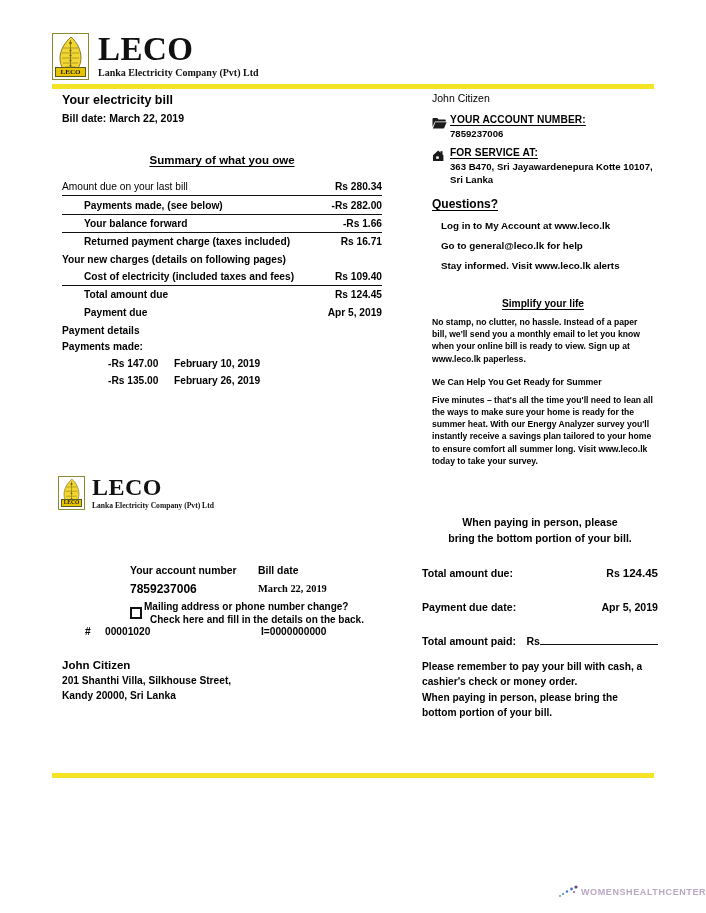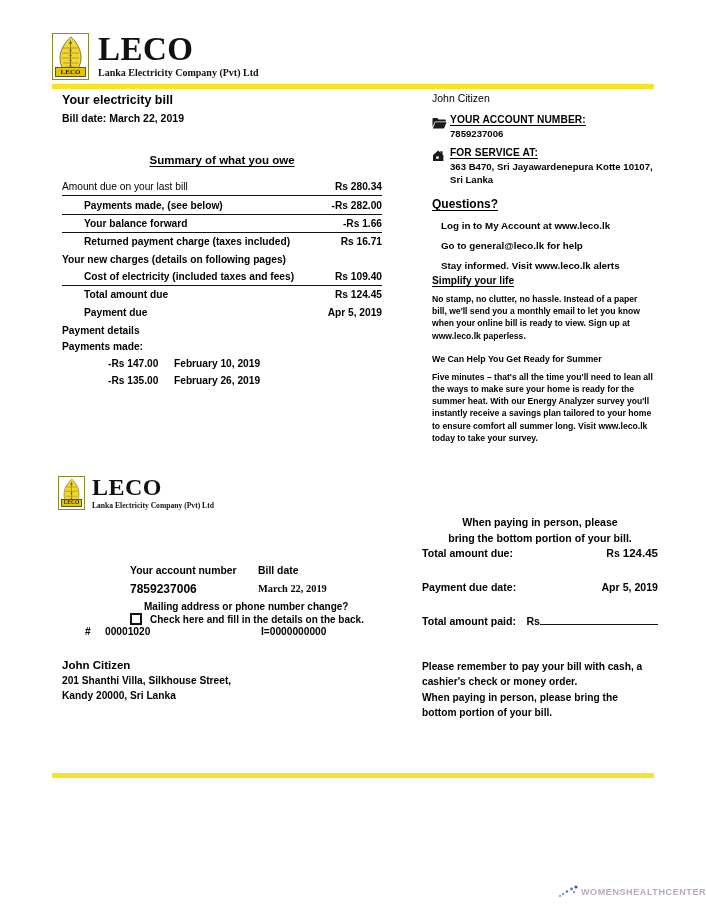--- a/index.html
+++ b/index.html
@@ -124,21 +124,22 @@
     text-decoration: underline;
     text-underline-offset: 2px;
     margin-top: 12px;
   }
   .q-item { font-size: 9.8px; font-weight: 600; margin-top: 9px; padding-left: 9px; }
   .simplify-head {
     font-size: 10.2px;
     font-weight: bold;
     text-decoration: underline;
     text-underline-offset: 2px;
-    margin-top: 4px;
+    margin-top: 27px;
+    text-align: center;
   }
   .para {
     font-size: 8.6px;
     font-weight: 600;
     line-height: 1.42;
     margin-top: 7px;
   }
   .summer-head { font-size: 8.8px; font-weight: bold; margin-top: 12px; }
 
   
@@ -332,21 +333,21 @@
       <div style="width:128px;">
         <div class="stub-label">Your account number</div>
         <div class="stub-strong" style="margin-top:6px;">7859237006</div>
       </div>
       <div>
         <div class="stub-label">Bill date</div>
         <div class="stub-label" style="margin-top:7px;font-family:Liberation Serif, serif;">March 22, 2019</div>
       </div>
     </div>
 
-    <div style="display:flex; align-items:flex-end; margin-top:5px;">
+    <div style="display:flex; align-items:center; margin-top:5px;">
       <span class="checkbox"></span>
       <div style="margin-left:2px;">
         <div class="stub-note">Mailing address or phone number change?</div>
         <div class="stub-note" style="margin-top:2px; margin-left:6px;">Check here and fill in the details on the back.</div>
       </div>
     </div>
   </div>
 
   <div style="position:absolute; left:85px; top:626px; width:310px; display:flex;">
     <div class="ref" style="width:20px;">#</div>
@@ -357,21 +358,21 @@
   <div style="position:absolute; left:62px; top:659px; width:320px;">
     <div class="cust-block-name">John  Citizen</div>
     <div class="cust-block-addr" style="margin-top:2px;">201 Shanthi Villa, Silkhouse  Street,</div>
     <div class="cust-block-addr">Kandy  20000, Sri Lanka</div>
   </div>
 
   <div style="position:absolute; left:422px; top:515px; width:236px;">
     <div class="paycenter">When paying in person, please</div>
     <div class="paycenter">bring the bottom portion of your bill.</div>
 
-    <div class="due-row" style="gap:38px;">
+    <div class="due-row" style="margin-top:20px;gap:38px;">
       <div class="dl">Total amount due:</div>
       <div class="dv">
         <span class="cur">Rs</span>
         <span style="font-size:11.5px; font-weight:600;">124.45</span>
       </div>
     </div>
 
     <div class="due-row" style="margin-top:22px;">
       <div class="dl">Payment due date:</div>
       <div class="dv">Apr 5, 2019</div>

